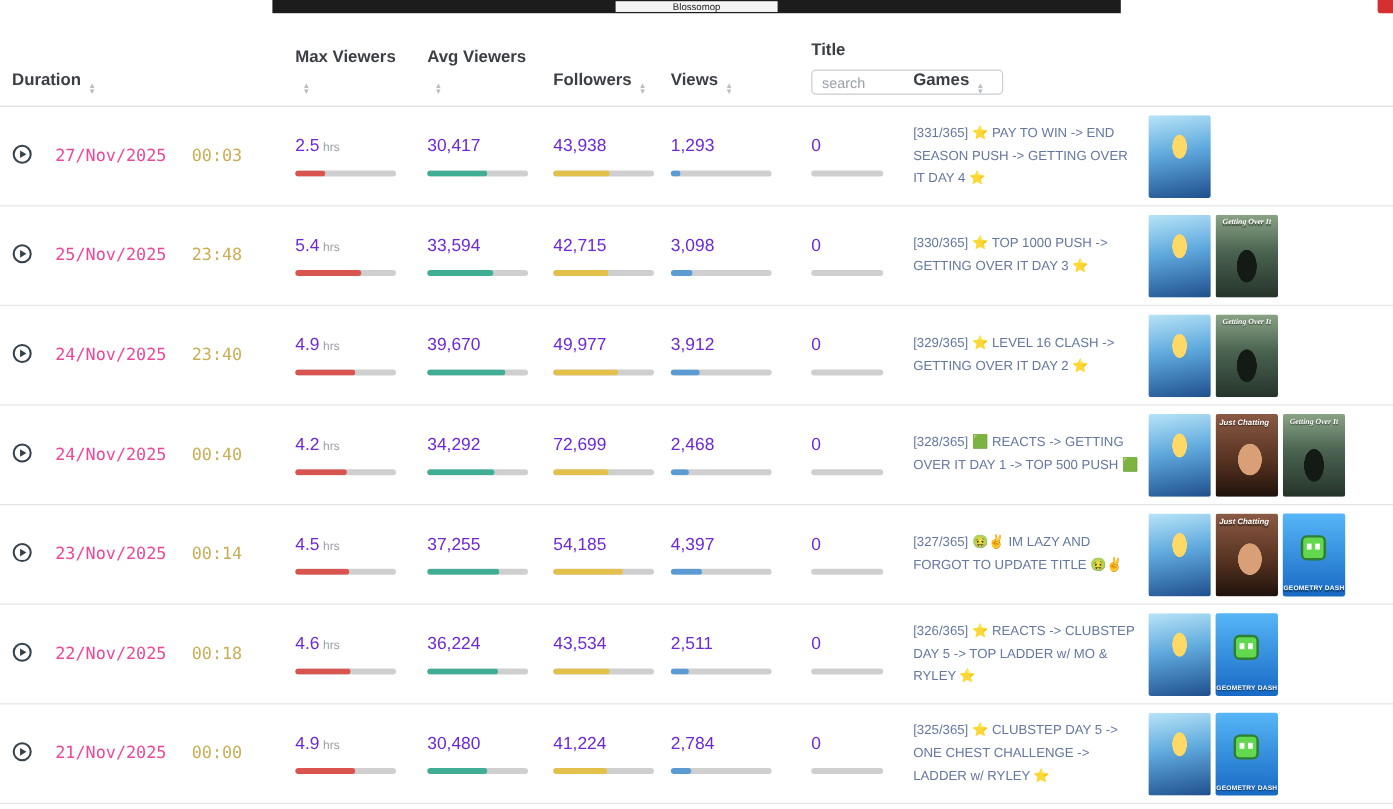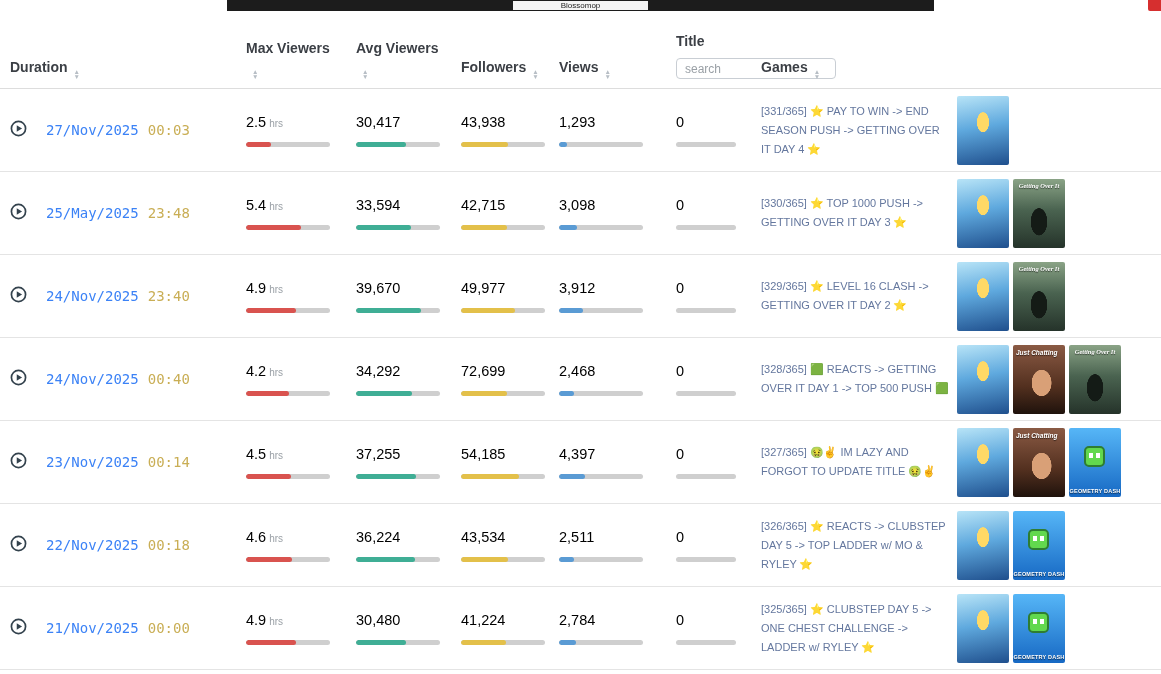--- a/index.html
+++ b/index.html
@@ -58,24 +58,24 @@
     grid-template-columns:36px 200px 110px 105px 98px 117px 85px 196px auto;
     padding-left:10px; height:83px; align-items:center;
     border-bottom:1px solid #e4e4e4;
   }
   .cell { min-width:0; }
   .play-btn { background:none; border:0; padding:0; cursor:pointer; display:block; }
   .stream-link {
     font-family:"DejaVu Sans Mono","Liberation Mono",monospace;
     font-size:14px; text-decoration:none; cursor:pointer; white-space:nowrap;
   }
-  .stream-link .d { color:#3b82f6;text-align:right; }
-  .stream-link .t { color:#c9ae55; margin-left:9px; }
-
-  .metric .num { font-size:14.5px; color:#000000; }
+  .stream-link .d { color:#ec4899;text-align:right; }
+  .stream-link .t { color:#c9ae55; margin-left:21px; }
+
+  .metric .num { font-size:14.5px; color:#6d28d9; }
   .metric .unit { font-size:10px; color:#9aa0a6; margin-left:3px; }
   .bar {
     width:84px; height:5px; background:#cfcfcf; border-radius:2.5px;
     margin-top:11px; overflow:hidden;
   }
   .views .bar { width:60px; }
   .fill { height:100%; border-radius:2.5px; }
   .dur  .fill { background:#d9534f; }
   .avg  .fill { background:#3fae95; }
   .max  .fill { background:#e3c04a; }
@@ -213,21 +213,21 @@
           <div class="thumb thumb-clash"></div>
         </div>
       </div>
       <div class="trow">
         <div class="cell">
           <button class="play-btn"><svg width="17" height="17" viewBox="0 0 24 24">
               <circle cx="12" cy="12" r="10" fill="none" stroke="#33424d" stroke-width="2.4"></circle>
               <path d="M9.5 7.5v9l7.5-4.5z" fill="#33424d"></path>
             </svg></button>
         </div>
-        <div class="cell"><a class="stream-link"><span class="d">25/May/2025</span><span class="t">23:48</span></a></div>
+        <div class="cell"><a class="stream-link"><span class="d">25/Nov/2025</span><span class="t">23:48</span></a></div>
         <div class="cell metric dur"><span class="num">5.4</span><span class="unit">hrs</span><div class="bar">
             <div class="fill" style="width: 65%;"></div>
           </div></div>
         <div class="cell metric avg"><span class="num">33,594</span><div class="bar">
             <div class="fill" style="width: 65%;"></div>
           </div></div>
         <div class="cell metric max"><span class="num">42,715</span><div class="bar">
             <div class="fill" style="width: 55%;"></div>
           </div></div>
         <div class="cell metric fol"><span class="num">3,098</span><div class="bar">

